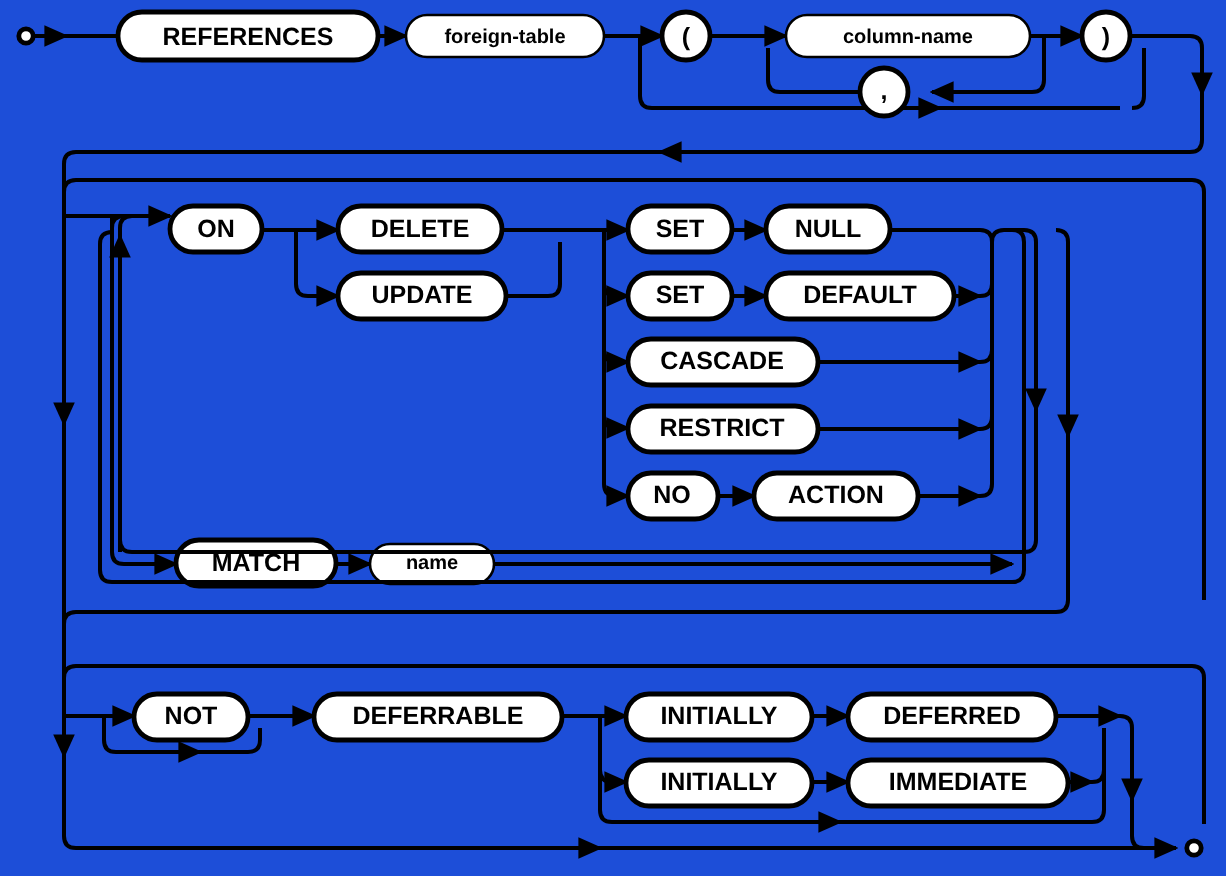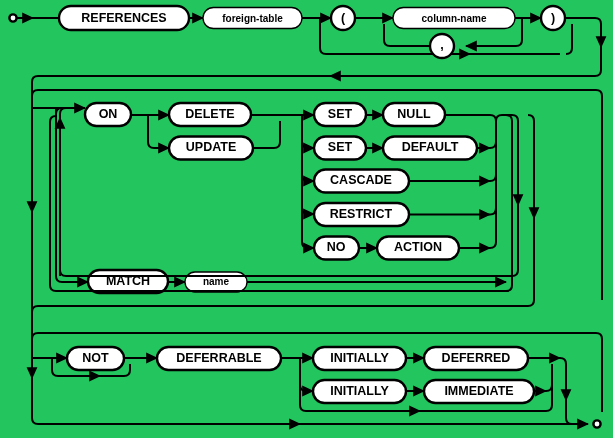--- a/index.html
+++ b/index.html
@@ -1,16 +1,16 @@
 <!DOCTYPE html>
 <html><head>
 <meta charset="utf-8">
 <style>
   html,body{margin:0;padding:0;background:#ffffff;}
-  #root{position:relative;width:613px;height:438px;background:#22c55e;
+  #root{position:relative;width:613px;height:438px;background:#1d4ed8;
         font-family:"Liberation Sans", sans-serif;}
   svg{display:block;}
   .rail{fill:none;stroke:#000000;stroke-width:2;stroke-linecap:butt;stroke-linejoin:round;}
   .arrow{fill:#000000;stroke:none;}
   .term-box{fill:#ffffff;stroke:#000000;stroke-width:2.4;}
   .nonterm-box{fill:#ffffff;stroke:#000000;stroke-width:1.3;}
   .term-label{font-family:"Liberation Sans", sans-serif;font-weight:bold;
               font-size:12.5px;fill:#000000;text-anchor:middle;dominant-baseline:middle;}
   .nonterm-label{font-family:"Liberation Sans", sans-serif;font-weight:bold;
               font-size:10px;fill:#000000;text-anchor:middle;dominant-baseline:middle;}

